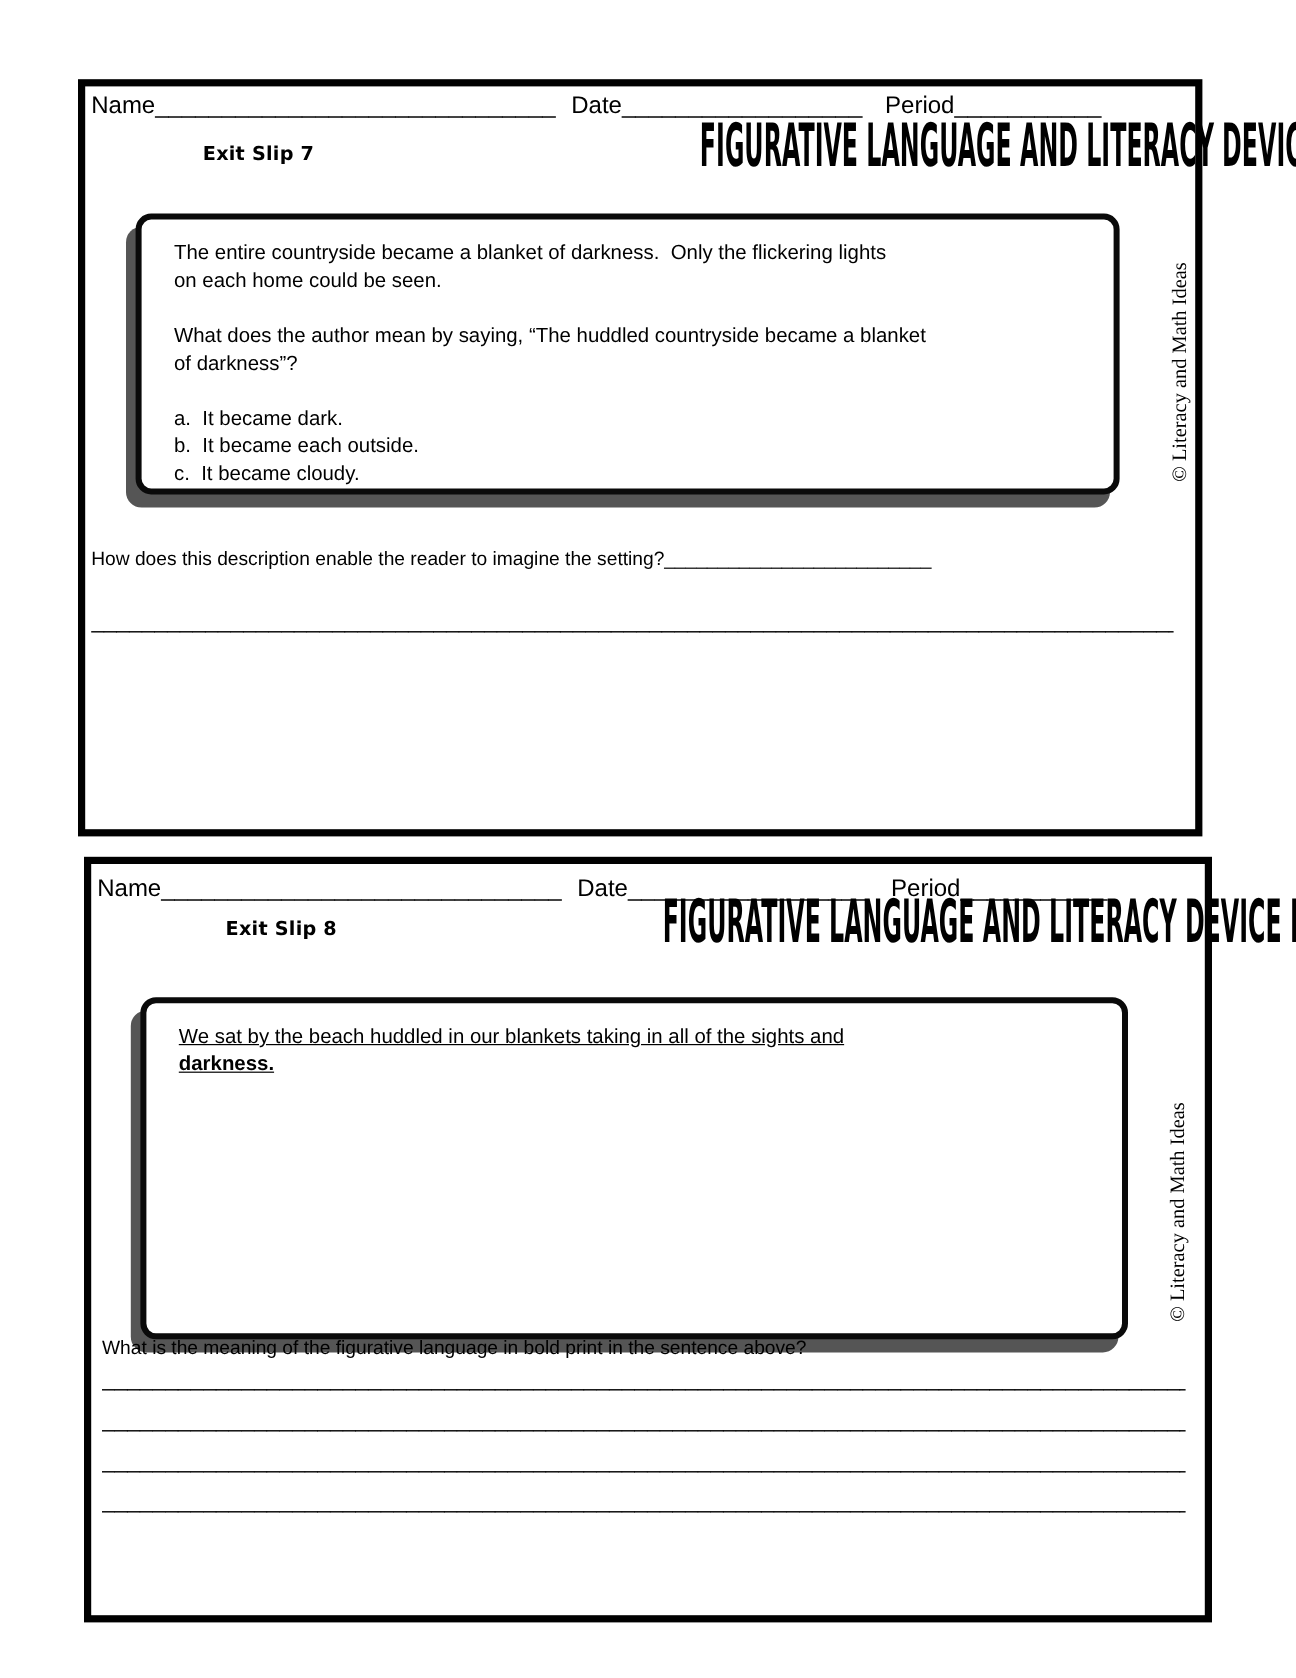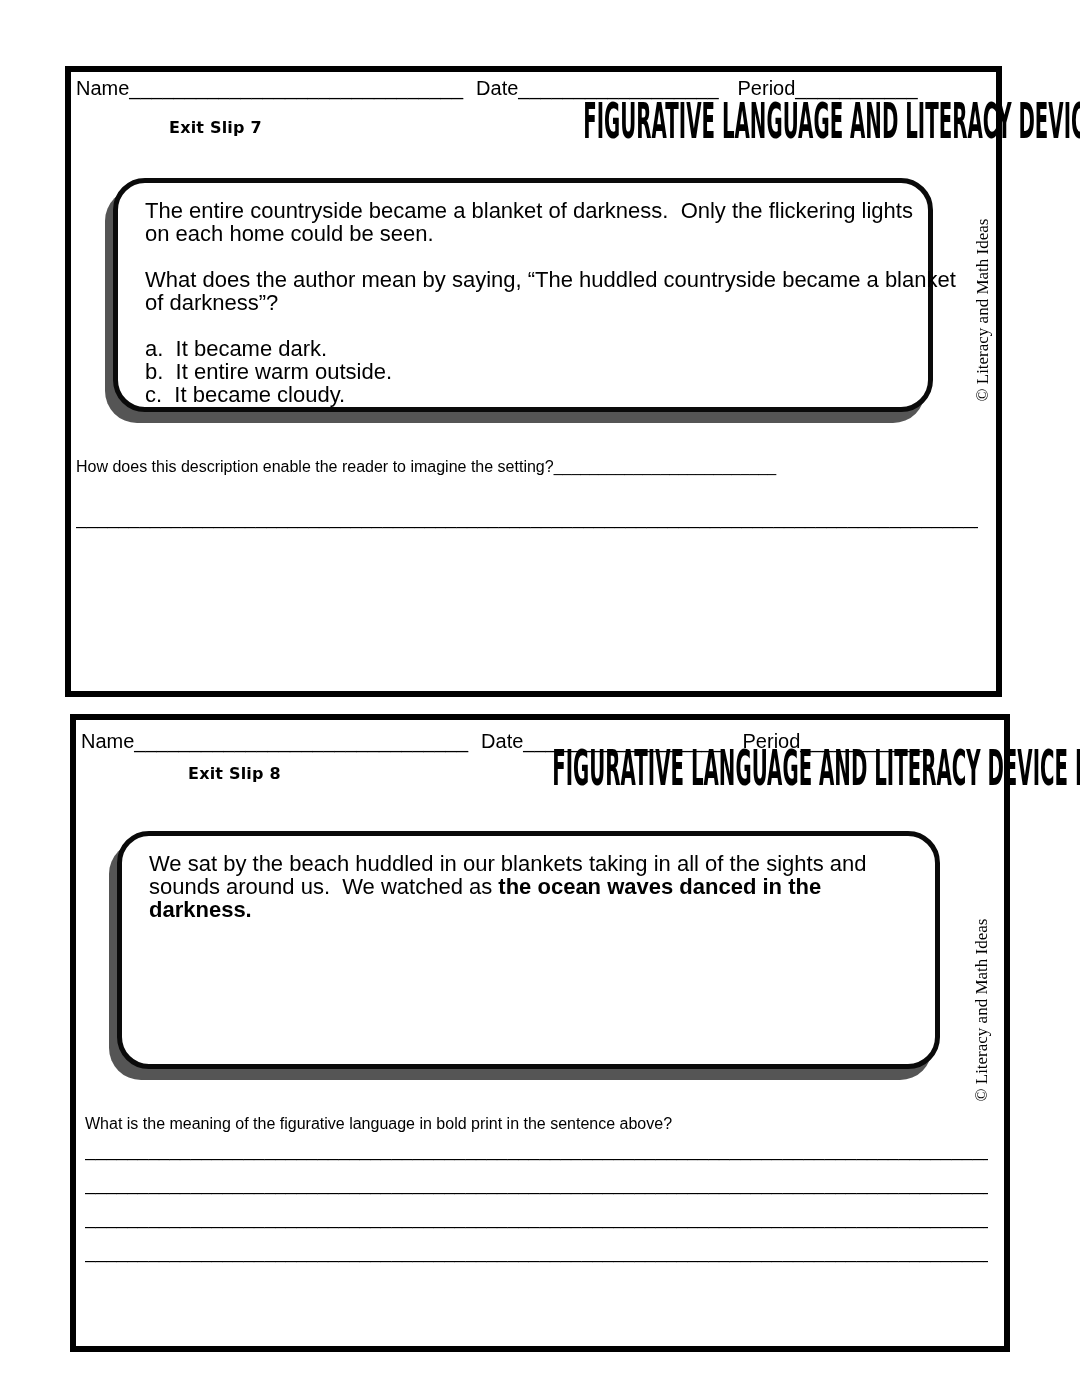--- a/index.html
+++ b/index.html
@@ -52,27 +52,27 @@
     white-space:nowrap;
     transform:scale(0.43, 1.08);
     transform-origin:center center;
     letter-spacing:0px;
   }
 
   .speech-box {
     position:absolute;
     background:#fff;
     border:5px solid #0a0a0a;
-    border-radius:32px;
+    border-radius:13px;
     box-shadow:-8px 11px 0 0 #555555;
     padding:16px 26px 0 27px;
-    font-size:22px; line-height:23px;
+    font-size:17px; line-height:23px;
   }
   #box7 { left:42px; top:106px; width:820px; height:234px; }
-  #box8 { left:41px; top:111px; width:823px; height:238px; }
+  #box8 { left:41px; top:111px; width:823px; height:285px;text-decoration:underline; }
   .pline { white-space:pre; min-height:23px; }
   .b { font-weight:bold; }
 
   .question-row {
     position:absolute;
     font-size:16px; line-height:24px;
     white-space:nowrap; overflow:hidden;
   }
   #q7 { left:5px;  right:12px; top:383px; }
   #q8 { left:9px;  right:16px; top:392px; }
@@ -121,21 +121,21 @@
   </div>
 
   <div class="speech-box" id="box7">
     <div class="pline">The entire countryside became a blanket of darkness.  Only the flickering lights</div>
     <div class="pline">on each home could be seen.</div>
     <div class="pline"></div>
     <div class="pline">What does the author mean by saying, “The huddled countryside became a blanket</div>
     <div class="pline">of darkness”?</div>
     <div class="pline"></div>
     <div class="pline">a.  It became dark.</div>
-    <div class="pline">b.  It entire warm outside.</div>
+    <div class="pline">b.  It became each outside.</div>
     <div class="pline">c.  It became cloudy.</div>
   </div>
 
   <div class="question-row" id="q7">
     <span>How does this description enable the reader to imagine the setting?</span><span class="blank">_________________________</span>
   </div>
 
   <div class="ans-line" id="ans7">________________________________________________________________________________________________</div>
 
   <div class="copyright" id="c7">© Literacy and Math Ideas</div>
@@ -155,21 +155,20 @@
   </div>
 
   <div class="slip-label">Exit Slip 8</div>
 
   <div class="title-wrap">
     <span class="marker-title">FIGURATIVE LANGUAGE AND LITERACY DEVICE EXIT SLIP</span>
   </div>
 
   <div class="speech-box" id="box8">
     <div class="pline">We sat by the beach huddled in our blankets taking in all of the sights and</div>
-    <div class="pline"><span>sounds around us.  We watched as </span><span class="b">the ocean waves danced in the</span></div>
     <div class="pline b">darkness.</div>
   </div>
 
   <div class="question-row" id="q8">
     <span>What is the meaning of the figurative language in bold print in the sentence above?</span>
   </div>
 
   <div id="ans8">
     <div class="ans-line">________________________________________________________________________________________________</div>
     <div class="ans-line">________________________________________________________________________________________________</div>

